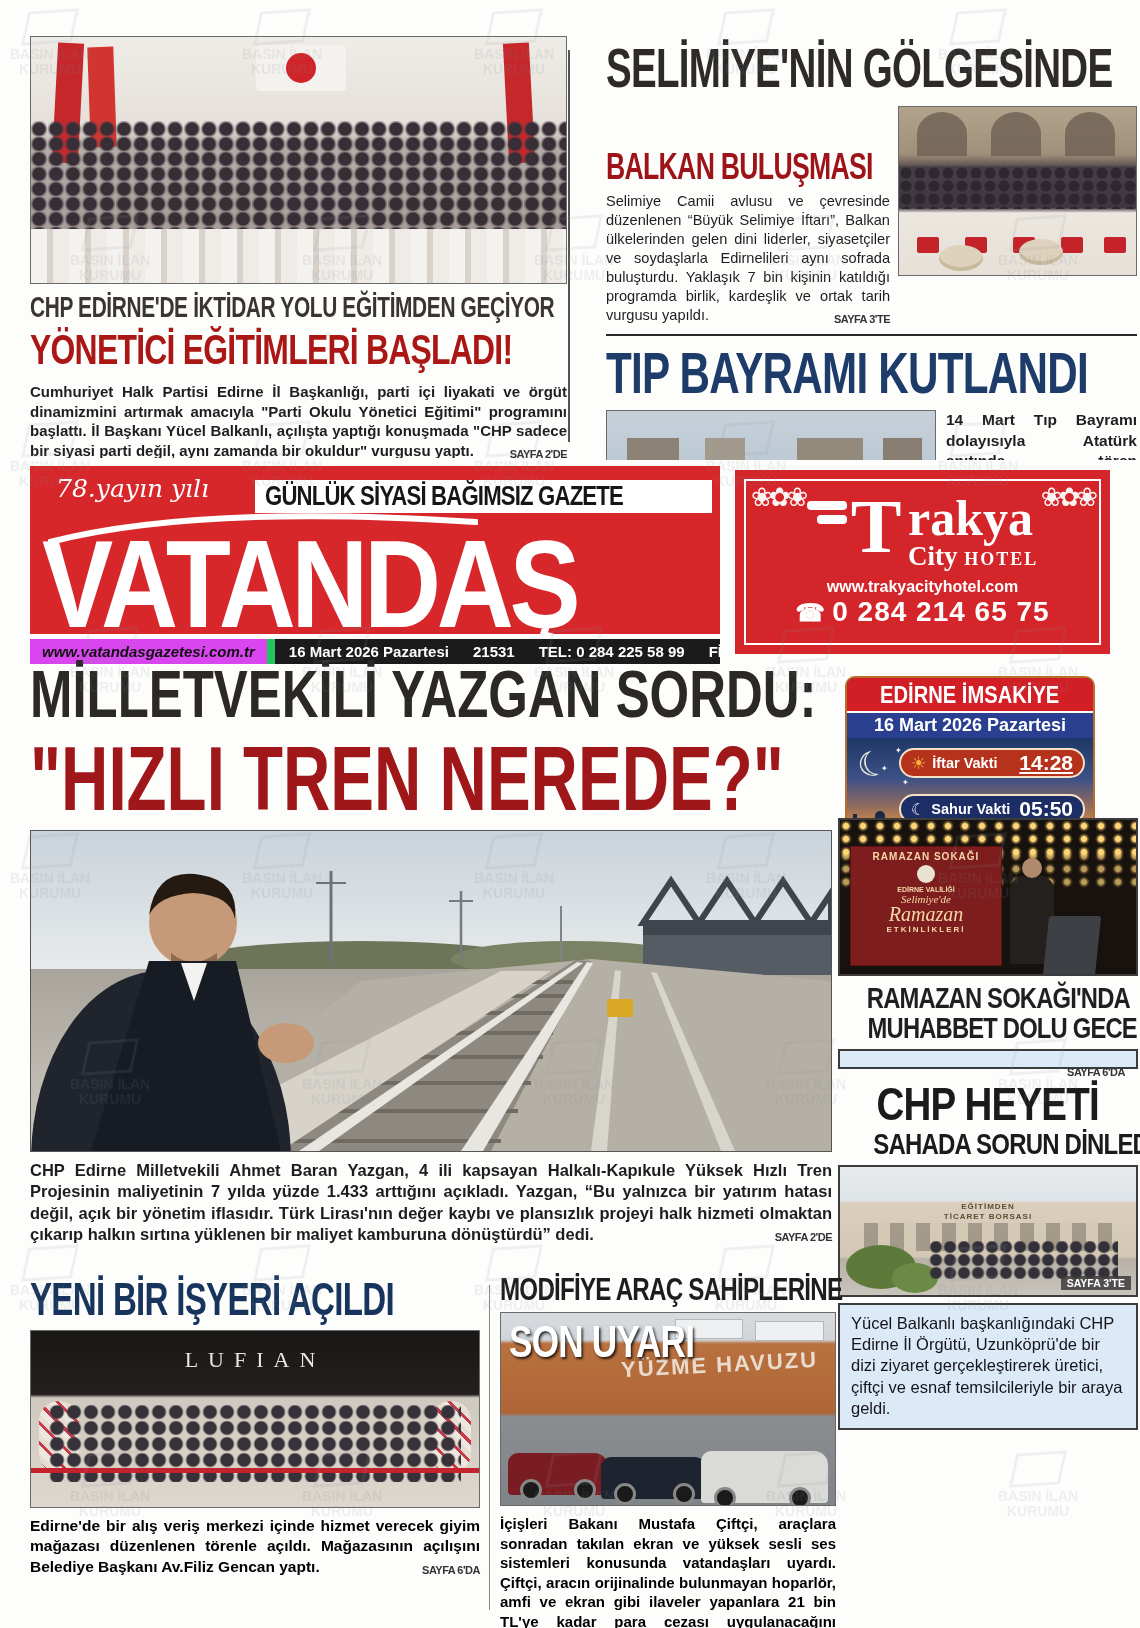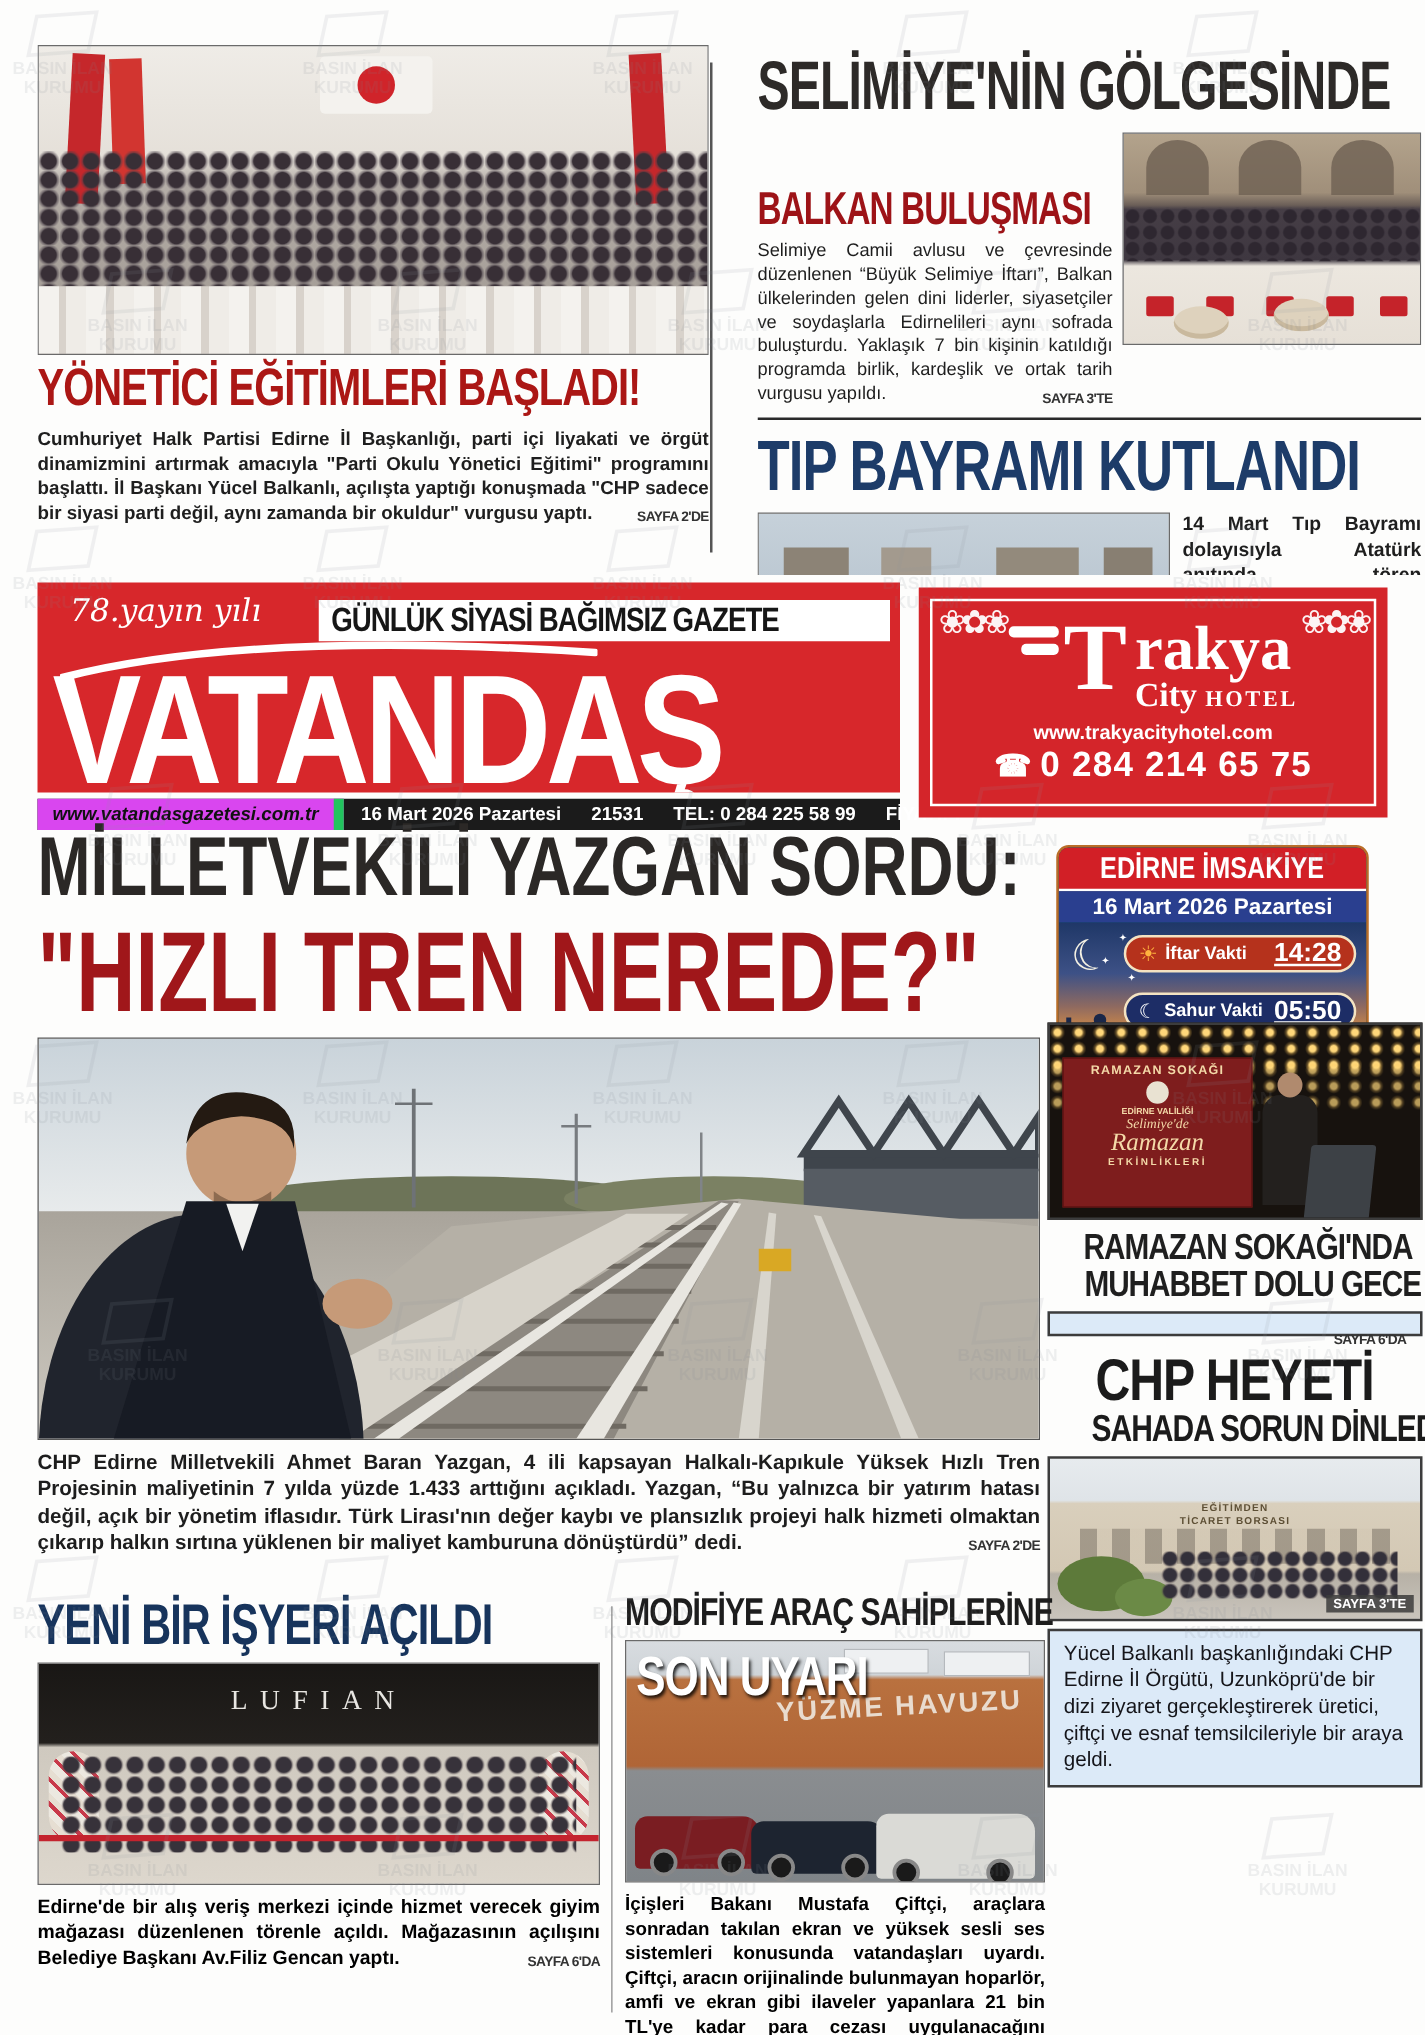--- a/index.html
+++ b/index.html
@@ -185,20 +185,21 @@
     <div class="ph ph-chp">
       <div class="flag f1"></div>
       <div class="flag f2"></div>
       <div class="flag f3"></div>
       <div class="banner">
           <i></i>
         </div>
       <div class="crowd"></div>
       <div class="chairs"></div>
     </div>
+    <h3 class="kicker"><span class="cond" style="transform:scaleX(.72);">CHP EDİRNE'DE İKTİDAR YOLU EĞİTİMDEN GEÇİYOR</span></h3>
     <h2 class="redhead"><span class="cond" style="transform:scaleX(.76);">YÖNETİCİ EĞİTİMLERİ BAŞLADI!</span></h2>
     <p class="body bold" style="margin-top:8px;"><span>Cumhuriyet Halk Partisi Edirne İl Başkanlığı, parti içi liyakati ve örgüt dinamizmini artırmak amacıyla "Parti Okulu Yönetici Eğitimi" programını başlattı. İl Başkanı Yücel Balkanlı, açılışta yaptığı konuşmada "CHP sadece bir siyasi parti değil, aynı zamanda bir okuldur" vurgusu yaptı.</span><span class="pref">SAYFA 2'DE</span></p>
   </section>
 
   <div class="vline" style="left:568px;top:50px;height:392px;"></div>
 
   <section class="sec-tr">
     <h1 class="selhead"><span class="cond" style="transform:scaleX(.70);">SELİMİYE'NİN GÖLGESİNDE</span></h1>
     <div class="tr1">
       <div class="txt">

